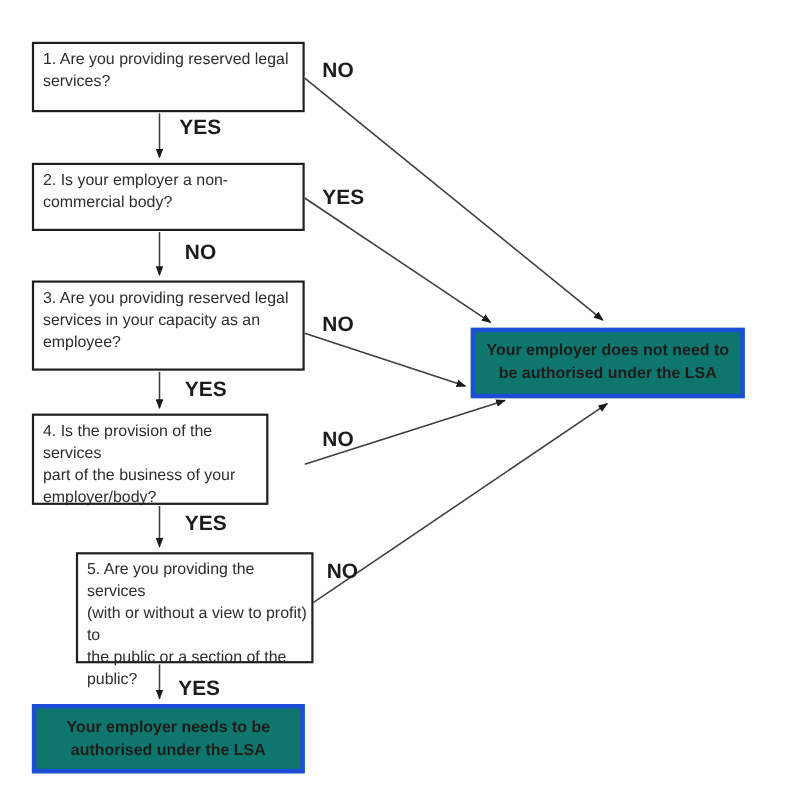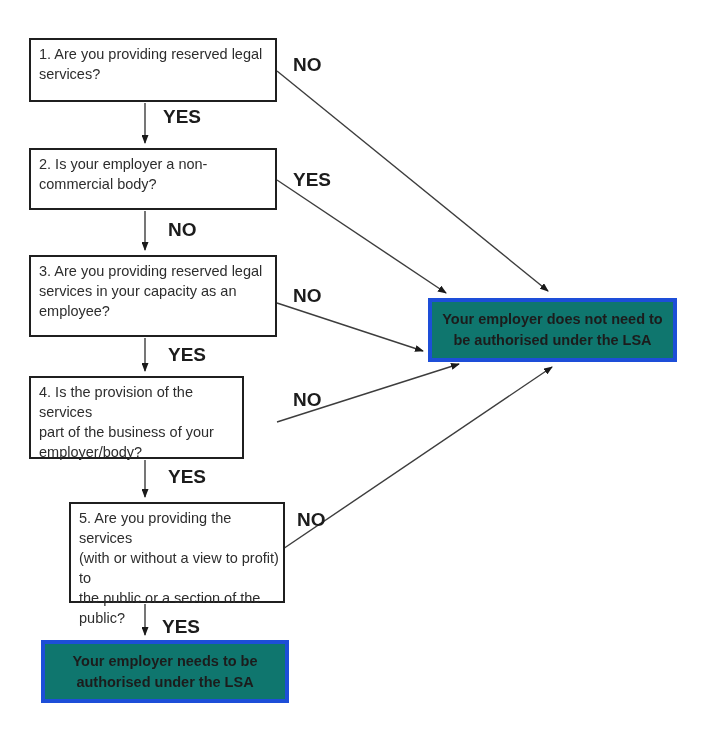--- a/index.html
+++ b/index.html
@@ -55,21 +55,21 @@
     font-weight: bold;
     white-space: nowrap;
   }
   
   .q1 { left: 29px; top: 38px;  width: 248px; height: 64px; }
   .q2 { left: 29px; top: 148px; width: 248px; height: 62px; }
   .q3 { left: 29px; top: 255px; width: 248px; height: 82px; }
   .q4 { left: 29px; top: 376px; width: 215px; height: 83px; }
   .q5 { left: 29px; top: 502px; width: 216px; height: 101px; margin-left: 40px; }
   
-  .o-needed     { left: 29px;  top: 640px; width: 248px; height: 63px; margin-left: 12px; }
+  .o-needed     { left: 29px;  top: 640px; width: 248px; height: 63px; }
   .o-not-needed { left: 428px; top: 298px; width: 249px; height: 64px; }
   
   .lbl-no1  { left: 293px; top: 57px;  }
   .lbl-yes1 { left: 163px; top: 109px; }
   .lbl-yes2 { left: 293px; top: 172px; }
   .lbl-no2  { left: 168px; top: 222px; }
   .lbl-no3  { left: 293px; top: 288px; }
   .lbl-yes3 { left: 168px; top: 347px; }
   .lbl-no4  { left: 293px; top: 392px; }
   .lbl-yes4 { left: 168px; top: 469px; }

